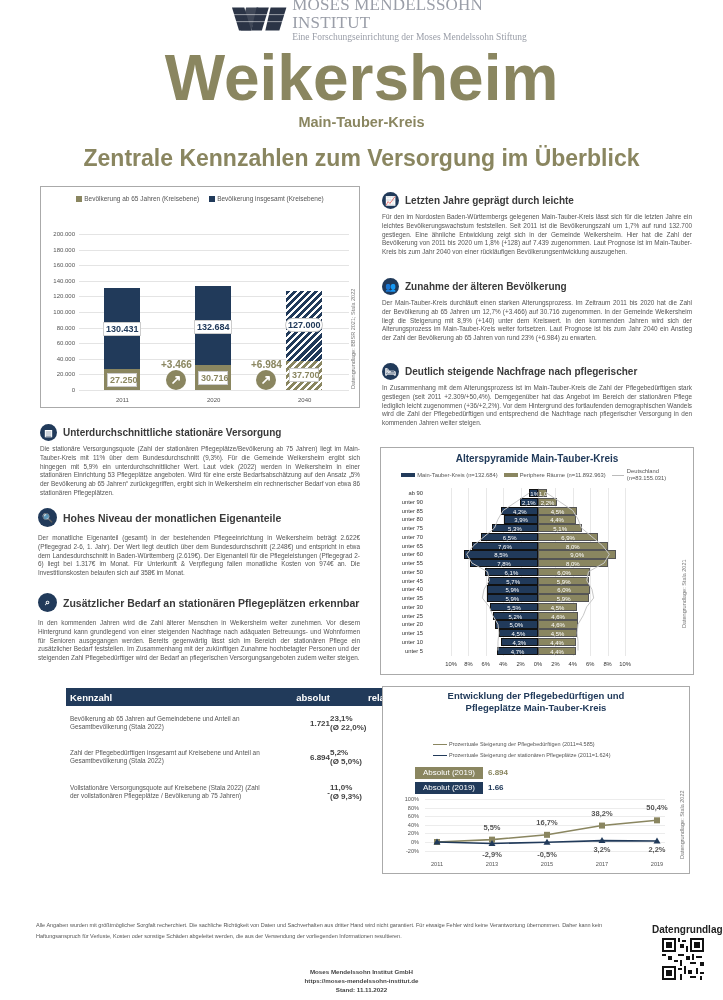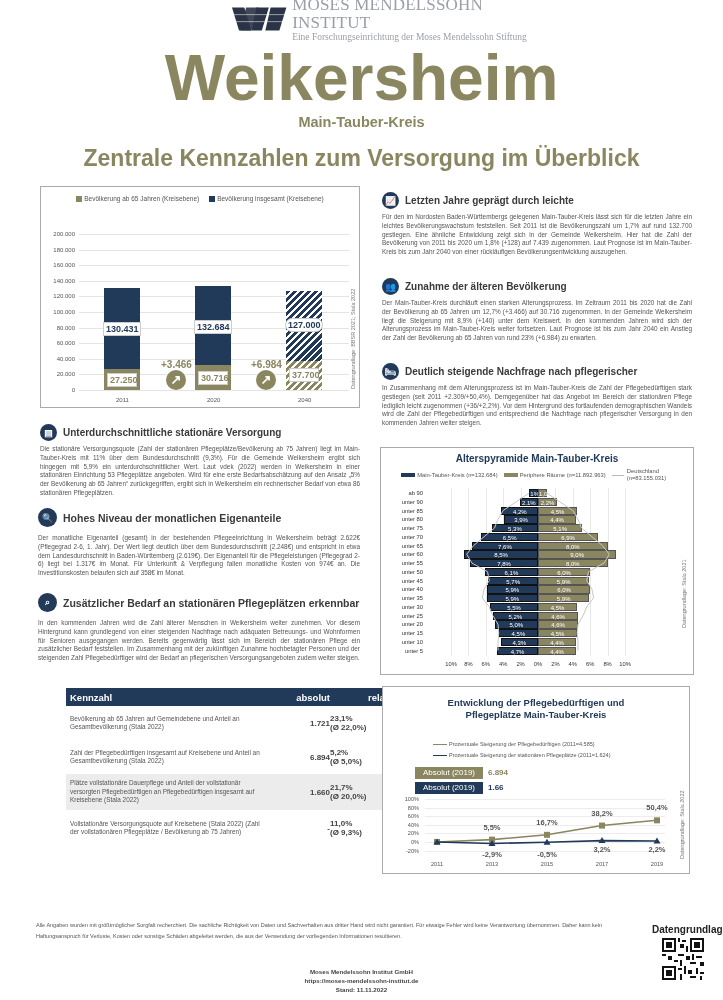--- a/index.html
+++ b/index.html
@@ -300,40 +300,32 @@
       </div>
   </div>
   <div class="trow" style="height:34px;">
     <div class="tc1">Zahl der Pflegebedürftigen insgesamt auf Kreisebene und Anteil an Gesamtbevölkerung (Stala 2022)</div>
     <div class="tc2">6.894</div>
     <div class="tc3">
         <div>5,2%</div>
         <div>(Ø 5,0%)</div>
       </div>
   </div>
-  <div class="trow alt" style="height:36px;">
-    <div class="tc1">Plätze vollstationäre Dauerpflege und Anteil der vollstationär versorgten Pflegebedürftigen an Pflegebedürftigen insgesamt auf Kreisebene (Stala 2022)</div>
-    <div class="tc2">1.660</div>
-    <div class="tc3">
-        <div>21,7%</div>
-        <div>(Ø 20,0%)</div>
-      </div>
-  </div>
   <div class="trow" style="height:36px;">
     <div class="tc1">Vollstationäre Versorgungsquote auf Kreisebene (Stala 2022) (Zahl der vollstationären Pflegeplätze / Bevölkerung ab 75 Jahren)</div>
     <div class="tc2">-</div>
     <div class="tc3">
         <div>11,0%</div>
         <div>(Ø 9,3%)</div>
       </div>
   </div>
 </div>
 
 <div id="line" class="abs chartbox">
-  <div class="ctitle" style="font-size:9.5px; line-height:12px; margin-top:10px; padding:0 40px;">Entwicklung der Pflegebedürftigen und Pflegeplätze Main-Tauber-Kreis</div>
+  <div class="ctitle" style="font-size:9.5px; line-height:12px; margin-top:3px; padding:0 40px;">Entwicklung der Pflegebedürftigen und Pflegeplätze Main-Tauber-Kreis</div>
   <div id="line-legend" class="abs" style="left:50px; top:52px; font-size:5.5px; color:#555; line-height:11px;">
     <div><span style="display:inline-block;width:14px;height:1.5px;background:#8a8660;vertical-align:middle;margin-right:2px;"></span><span>Prozentuale Steigerung der Pflegebedürftigen (2011=4.585)</span></div>
     <div><span style="display:inline-block;width:14px;height:1.5px;background:#213a5a;vertical-align:middle;margin-right:2px;"></span><span>Prozentuale Steigerung der stationären Pflegeplätze (2011=1.624)</span></div>
   </div>
   <div id="line-plot" class="abs" style="left:0; top:0; width:308px; height:188px;">
       <div style="position:absolute;left:42px;top:112px;width:240px;height:1px;background:#ececec;"></div>
       <div style="position:absolute;left:4px;top:109px;width:32px;text-align:right;font-size:5.6px;color:#555;">100%</div>
       <div style="position:absolute;left:42px;top:120.6px;width:240px;height:1px;background:#ececec;"></div>
       <div style="position:absolute;left:4px;top:117.6px;width:32px;text-align:right;font-size:5.6px;color:#555;">80%</div>
       <div style="position:absolute;left:42px;top:129.2px;width:240px;height:1px;background:#ececec;"></div>

